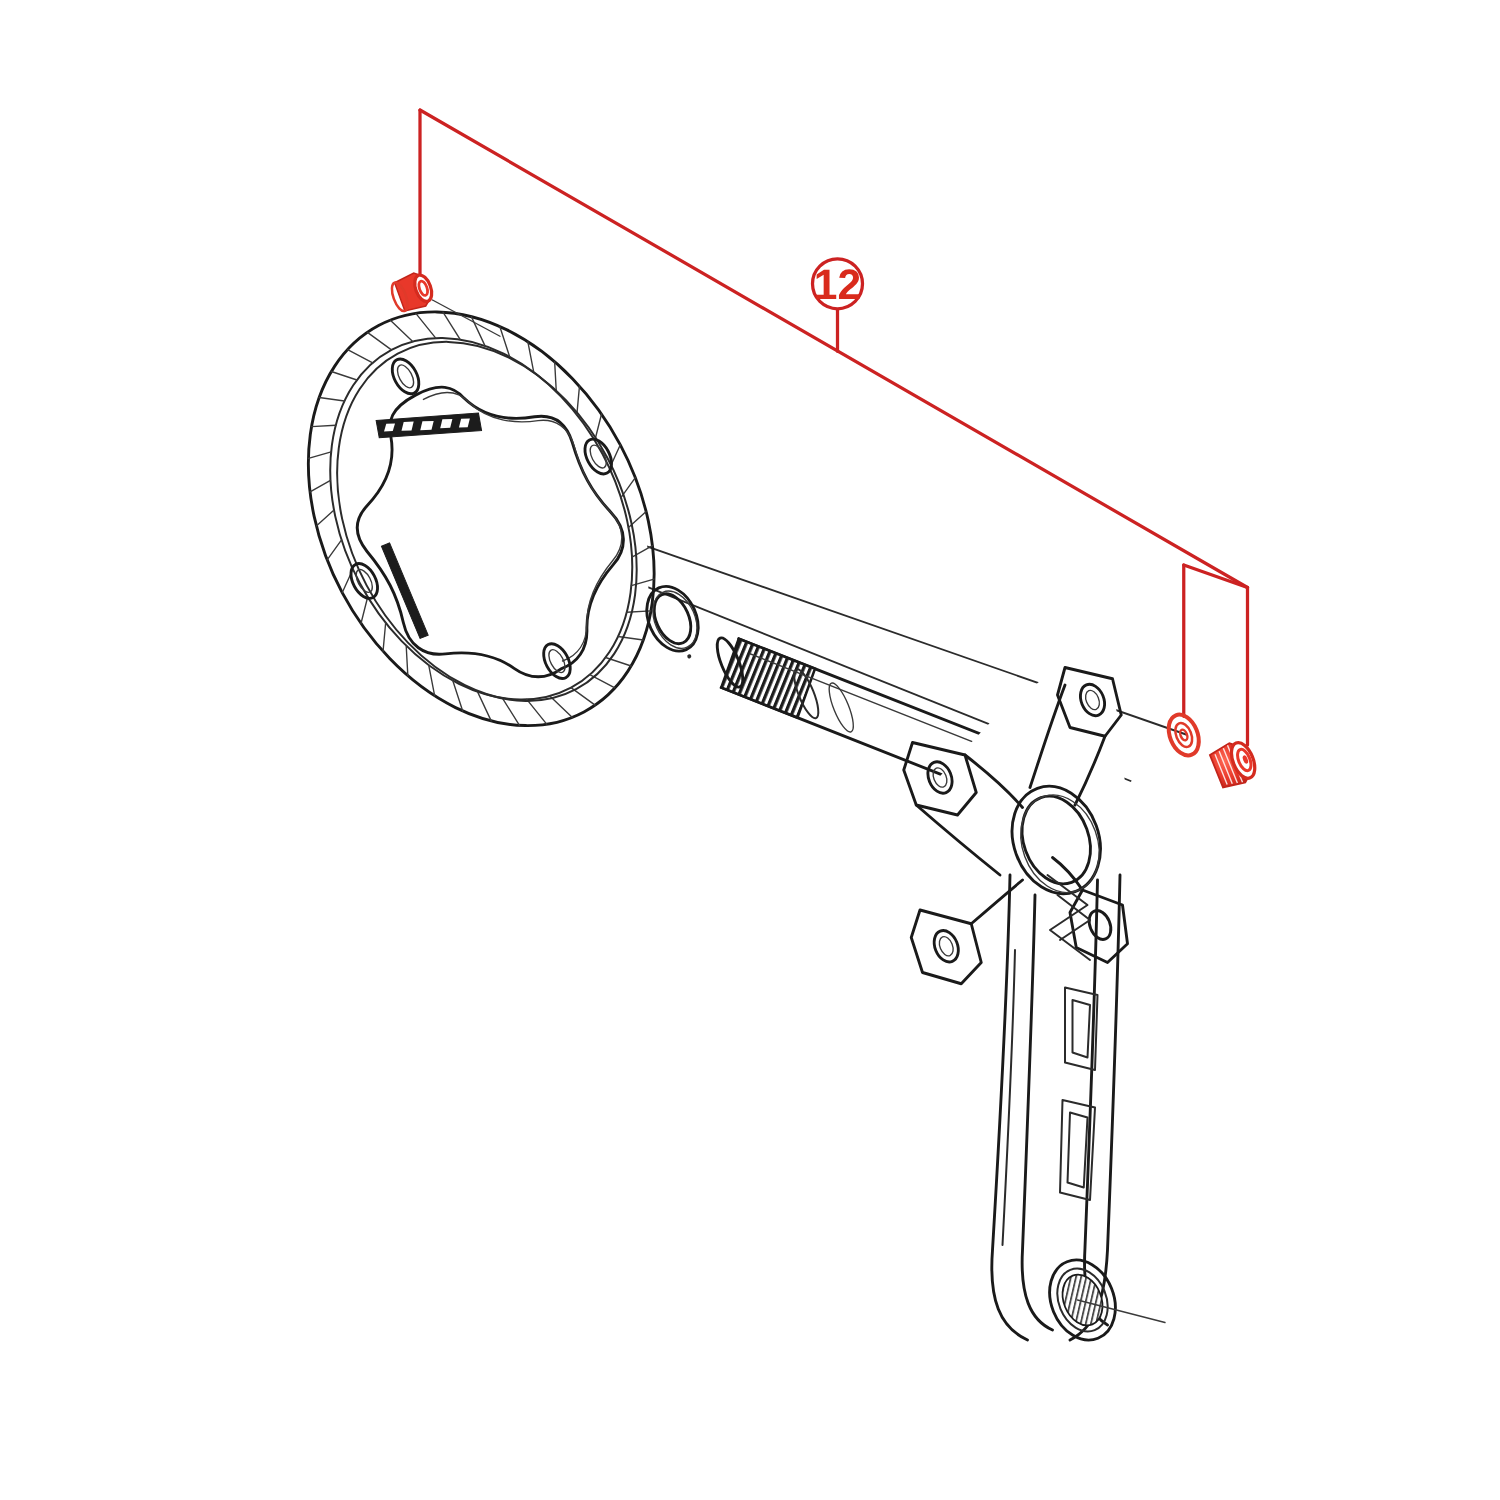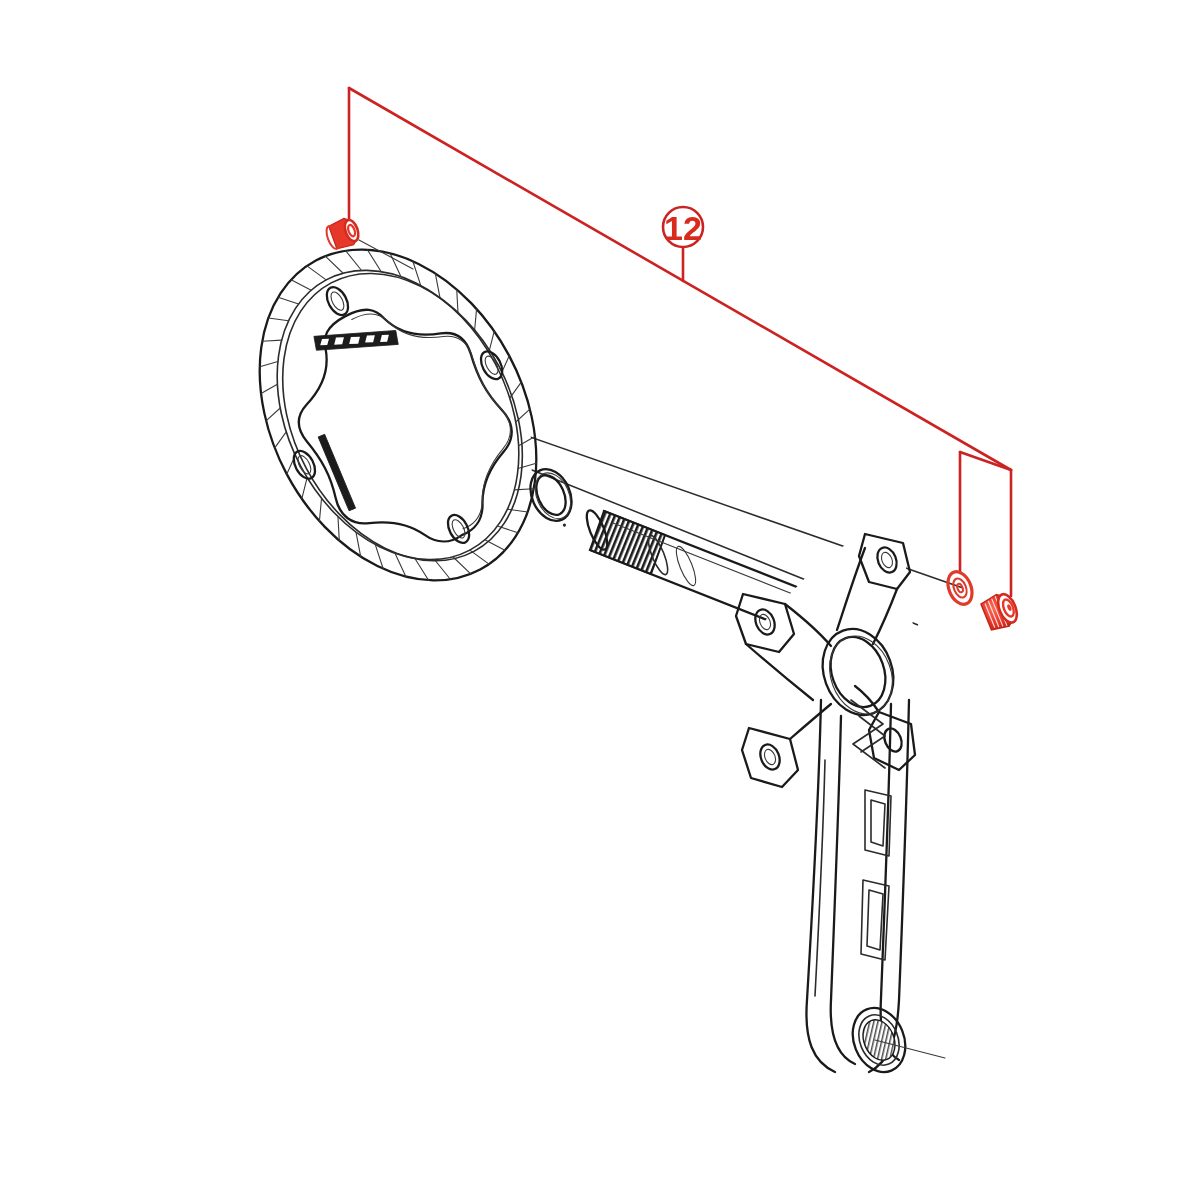--- a/index.html
+++ b/index.html
@@ -3,21 +3,21 @@
 <meta charset="utf-8">
 <title>Exploded Parts Diagram</title>
 <style>
   html,body{margin:0;padding:0;background:#ffffff;}
   body{
     width:1200px;height:1200px;
     font-family:"Liberation Sans", sans-serif;
     overflow:hidden;position:relative;
   }
   #diagram-root{
-    position:relative;width:1103px;height:1200px;background:#fff;padding-left:13px;
+    position:relative;width:1103px;height:1200px;background:#fff;
   }
   svg#parts-svg{display:block;width:1200px;height:1200px;}
   .ink-thin{fill:none;stroke:#2b2b2b;stroke-width:1.6;stroke-linecap:round;stroke-linejoin:round;}
   .ink-med{fill:none;stroke:#1a1a1a;stroke-width:2.3;stroke-linecap:round;stroke-linejoin:round;}
   .ink-hair{fill:none;stroke:#3a3a3a;stroke-width:1.1;stroke-linecap:round;stroke-linejoin:round;}
   .fill-dark{fill:#1c1c1c;stroke:#1c1c1c;stroke-width:0.8;}
   .axis-line{fill:none;stroke:#2b2b2b;stroke-width:1.5;}
   .lead-red{fill:none;stroke:#cc2222;stroke-width:2.6;stroke-linecap:round;stroke-linejoin:miter;}
   .red-stroke{fill:none;stroke:#e03a2a;stroke-width:3.2;stroke-linecap:round;stroke-linejoin:round;}
   .red-stroke-thin{fill:none;stroke:#e03a2a;stroke-width:2.0;stroke-linecap:round;stroke-linejoin:round;}

